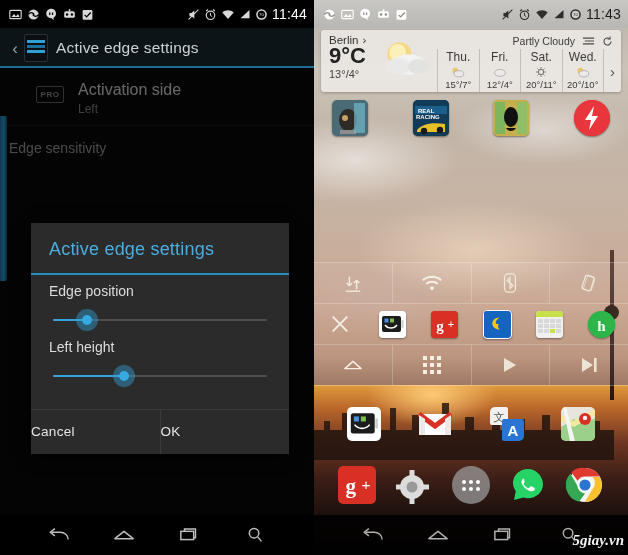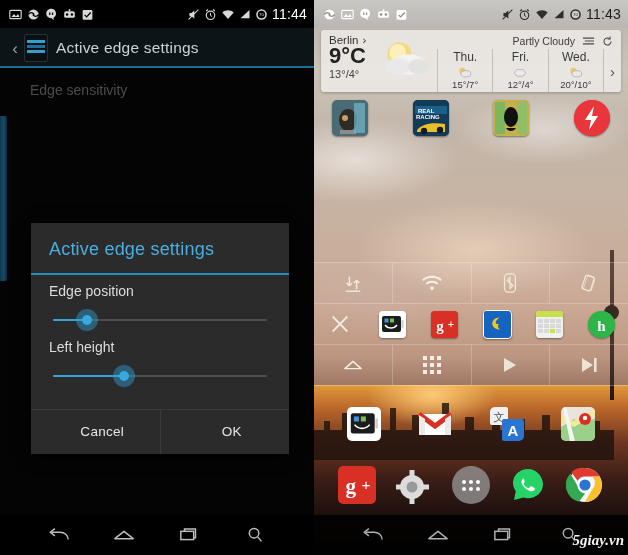--- a/index.html
+++ b/index.html
@@ -137,21 +137,21 @@
     text-align: center;
     letter-spacing: .5px;
     flex: 0 0 auto;
   }
   .pref-text { display:flex; flex-direction: column; }
   .pref-title { color: #e3e3e3; font-size: 16px; line-height: 20px; }
   .pref-sub { color: #8c8c8c; font-size: 12px; margin-top: 2px; }
   .section-header {
     color: #a6a6a6;
     font-size: 14px;
-    padding: 14px 0 6px 30px;
+    padding: 14px 0 6px 9px;
   }
 
   
   .edge-strip {
     position: absolute;
     left: 0;
     top: 48px;
     width: 7px;
     height: 165px;
     background: linear-gradient(90deg,#1f7fb4 0%, #31a8dd 55%, #0d5f8c 100%);
@@ -226,24 +226,24 @@
     border-radius: 50%;
     background: #36a9de;
   }
   .dlg-actions {
     display: flex;
     border-top: 1px solid #3b3b3b;
     margin-top: 8px;
   }
   .dlg-btn {
     flex: 1 1 50%;
-    text-align: center;
+    text-align: left;
     color: #e6e6e6;
     font-size: 13.5px;
-    padding: 14px 0 15px 14px;
+    padding: 14px 0 15px 0;
     letter-spacing: .3px;
   }
   .dlg-btn + .dlg-btn { border-left: 1px solid #3b3b3b; }
 
   
   .navbar {
     position: absolute;
     left: 0; bottom: 0;
     width: 100%;
     height: 40px;
@@ -548,20 +548,27 @@
       <div class="ab-app-icon">
           <i></i>
           <i></i>
           <i></i>
         </div>
       <div class="ab-title">Active edge settings</div>
     </div>
 
     <div class="settings-body">
 
+      <div class="pref-row">
+        <div class="pro-badge">PRO</div>
+        <div class="pref-text">
+          <div class="pref-title">Activation side</div>
+          <div class="pref-sub">Left</div>
+        </div>
+      </div>
 
       <div class="section-header">Edge sensitivity</div>
 
       <div class="edge-strip"></div>
 
       <div class="scrim"></div>
 
       <div class="dialog">
         <div class="dlg-head">
           <div class="dlg-title">Active edge settings</div>
@@ -716,20 +723,30 @@
           <div class="w-day">
             <div class="w-dname">Fri.</div>
             <div class="w-dico">
               <svg width="14" height="12" viewBox="0 0 16 13">
                   <ellipse cx="8" cy="7.5" rx="6.2" ry="4" fill="#eaeaea" stroke="#9a9a9a" stroke-width=".7"></ellipse>
                 </svg>
             </div>
             <div class="w-dtemp">12°/4°</div>
           </div>
 
+          <div class="w-day">
+            <div class="w-dname">Sat.</div>
+            <div class="w-dico">
+              <svg width="14" height="12" viewBox="0 0 16 13">
+                  <circle cx="8" cy="6.5" r="3" fill="none" stroke="#6a6a6a" stroke-width="1.1"></circle>
+                  <path d="M8 .8v2M8 10.2v2M2.3 6.5h2M11.7 6.5h2M4 2.5l1.4 1.4M10.6 9.1L12 10.5M12 2.5l-1.4 1.4M5.4 9.1L4 10.5" stroke="#6a6a6a" stroke-width="1"></path>
+                </svg>
+            </div>
+            <div class="w-dtemp">20°/11°</div>
+          </div>
 
           <div class="w-day">
             <div class="w-dname">Wed.</div>
             <div class="w-dico">
               <svg width="14" height="12" viewBox="0 0 16 13">
                   <circle cx="5" cy="5" r="3.4" fill="#e8c86c"></circle>
                   <ellipse cx="9" cy="8.5" rx="5.6" ry="3.6" fill="#e9e9e9" stroke="#9a9a9a" stroke-width=".7"></ellipse>
                 </svg>
             </div>
             <div class="w-dtemp">20°/10°</div>

